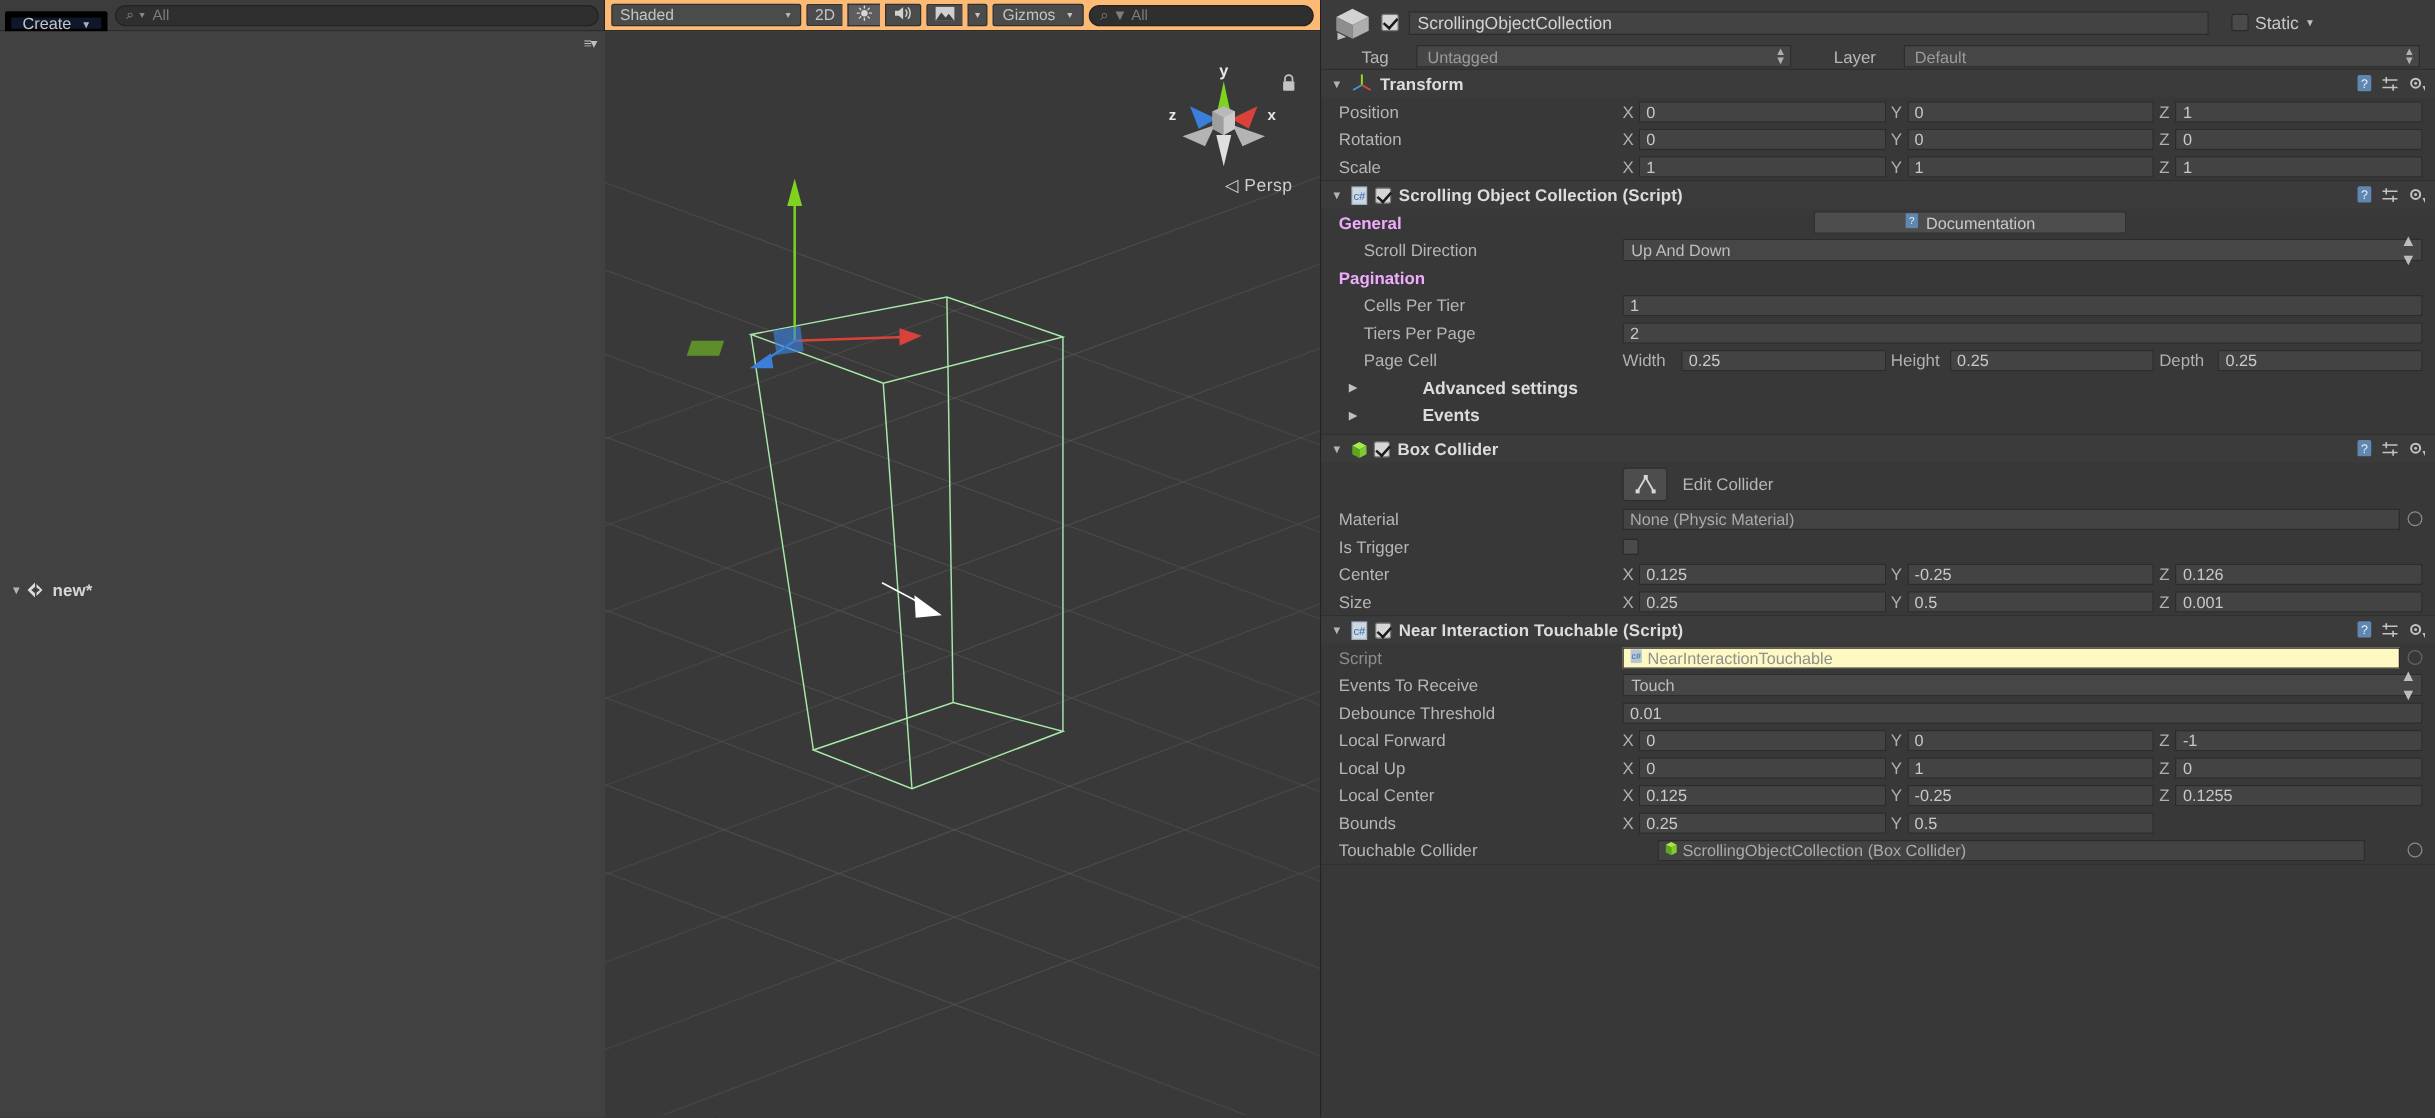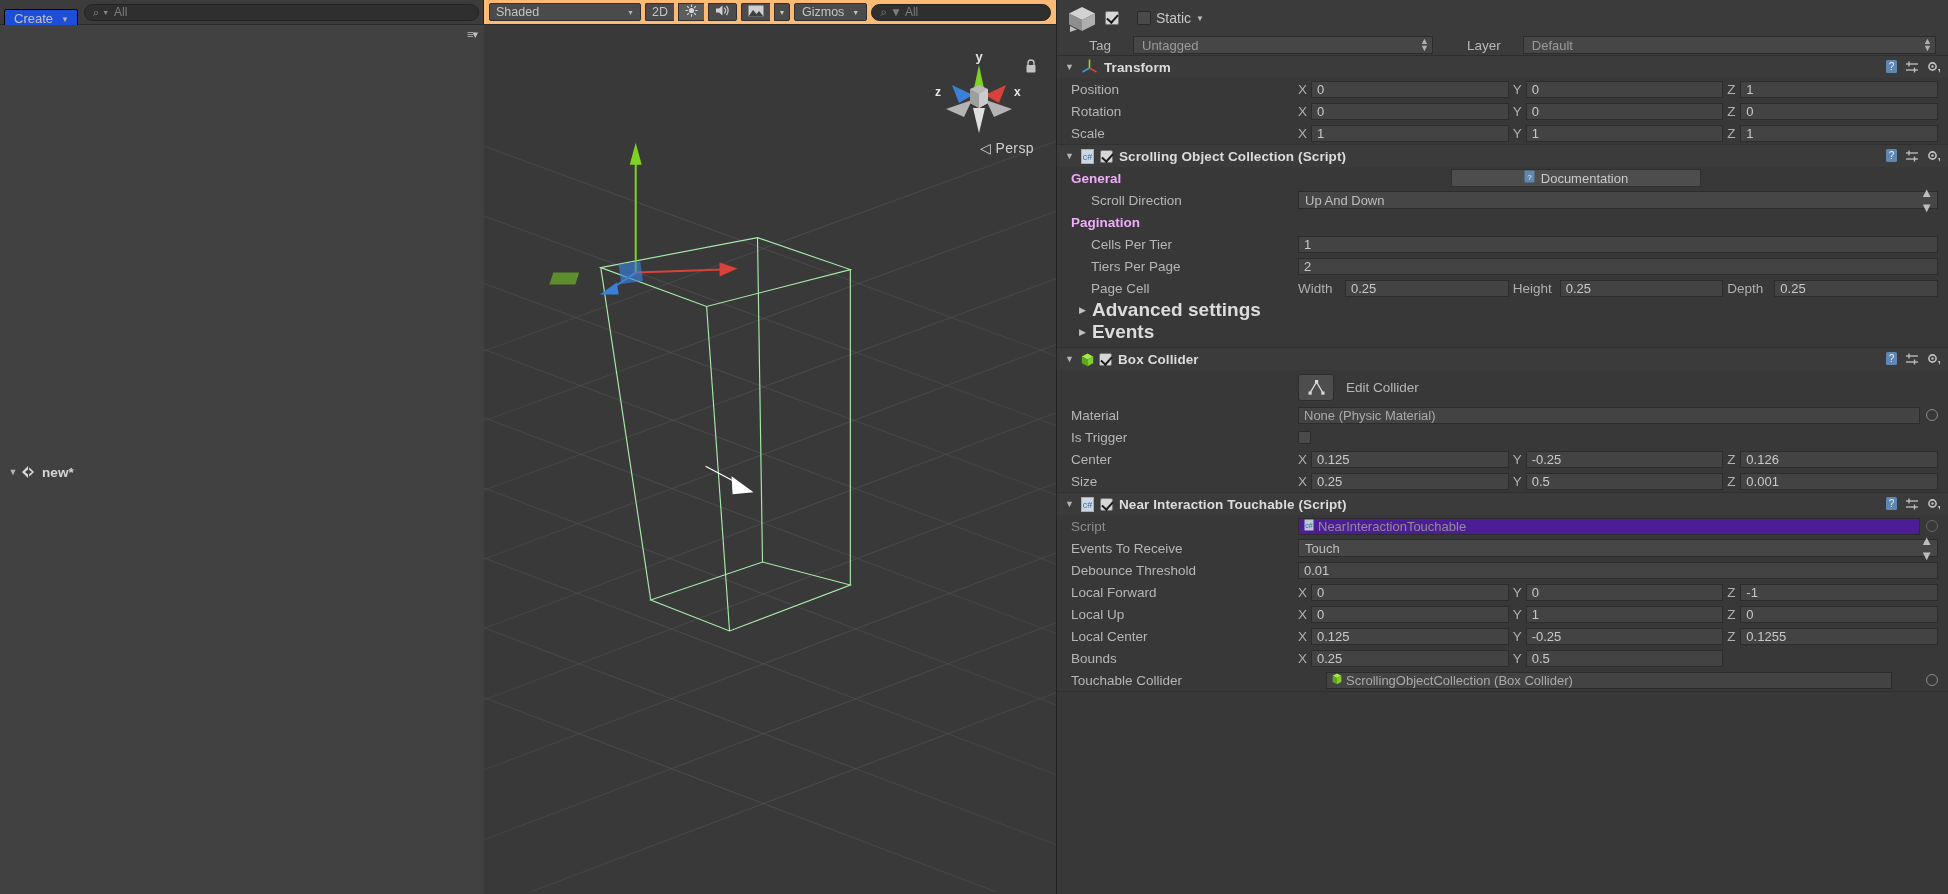--- a/index.html
+++ b/index.html
@@ -12,21 +12,21 @@
     -webkit-font-smoothing: antialiased;
   }
   .app { position:relative; width:1948px; height:894px; display:flex; }
 
   
   .hierarchy { width:484px; height:894px; background:#383838; position:relative;
                border-right:1px solid #232323; }
   .h-toolbar { height:25px; background:#3c3c3c; display:flex; align-items:center;
                padding:0 4px; gap:6px; border-bottom:1px solid #2b2b2b; }
   .create-btn { display:flex; align-items:center; gap:8px; height:19px;
-                padding:0 8px 0 9px; background:#1d4ed8; border:1px solid #000000;
+                padding:0 8px 0 9px; background:#0f172a; border:5px solid #000000;
                 border-radius:2px; color:#c4c4c4; font-size:13px; line-height:19px;margin-top:13px; }
   .create-btn .caret { font-size:8px; color:#b0b0b0; transform:translateY(1px); }
   .h-search { flex:1; height:17px; background:#2f2f2f; border:1px solid #232323;
               border-radius:9px; display:flex; align-items:center; padding:0 8px;
               color:#7c7c7c; font-size:12px; gap:3px; }
   .h-search .sicon { font-size:11px; color:#8a8a8a; }
   .h-search .sdrop { font-size:7px; color:#8a8a8a; margin-right:2px; }
 
   .h-rows { position:absolute; top:25px; left:0; right:0; bottom:0; }
   .h-row { height:20px; display:flex; align-items:center; padding-left:6px;
@@ -115,38 +115,38 @@
   .row .lab.sect { font-weight:bold; color:#f0abfc; }
   .vec { display:flex; flex:1; gap:4px; }
   .vcomp { display:flex; align-items:center; gap:5px; flex:1; }
   .vcomp .ax { color:#b0b0b0; font-size:13.5px; width:8px; }
   .fieldbox { flex:1; height:17px; background:#434343; border:1px solid #2c2c2c;
               display:flex; align-items:center; padding:0 5px; color:#c9c9c9;
               font-size:13px; }
   .objfield { height:17px; background:#434343; border:1px solid #2c2c2c;
               display:flex; align-items:center; padding:0 5px; color:#aaaaaa;
               font-size:13px; gap:4px; }
-  .objfield.dimmed { color:#8f8f8f; background:#4c1d95; }
+  .objfield.dimmed { color:#8f8f8f; background:#fef9c3; }
   .dot { width:12px; height:12px; border:1px solid #8a8a8a; border-radius:50%;
          flex:none; margin-left:6px; }
   .enumfield { height:18px; background:#464646; border:1px solid #2c2c2c;
                display:flex; align-items:center; justify-content:space-between;
                padding:0 4px 0 6px; color:#bdbdbd; font-size:13px; }
   .tinychk { width:13px; height:13px; background:#4a4a4a; border:1px solid #2b2b2b;
              border-radius:2px; }
 
   .doc-btn { height:18px; background:#4d4d4d; border:1px solid #303030; border-radius:2px;
              display:flex; align-items:center; justify-content:center; gap:6px;
              color:#c9c9c9; font-size:13px; }
   .edit-coll-btn { width:36px; height:27px; background:#4d4d4d; border:1px solid #2e2e2e;
                    border-radius:3px; display:flex; align-items:center; justify-content:center; }
 
   .foldrow { height:22px; display:flex; align-items:center; gap:6px; padding-left:22px; }
   .foldrow .tri { font-size:9px; color:#c0c0c0; }
-  .foldrow .t { color:#dcdcdc; font-size:19px; font-weight:bold; }
+  .foldrow .t { color:#dcdcdc; font-size:14px; font-weight:bold;margin-left:46px; }
 
   .greenbox { width:12px; height:13px; flex:none; }
   .cs-icon { width:13px; height:15px; flex:none; }
 </style>
 </head>
 <body>
 
 <div class="app">
 
   <div class="hierarchy">
@@ -327,20 +327,23 @@
       <div class="ih-row1">
         <span class="ih-cube">
           <svg viewBox="0 0 30 28" width="30" height="28">
             <polygon points="15,2 28,8.5 15,15 2,8.5" fill="#d2d2d2"></polygon>
             <polygon points="2,8.5 15,15 15,26 2,19.5" fill="#8e8e8e"></polygon>
             <polygon points="28,8.5 15,15 15,26 28,19.5" fill="#aeaeae"></polygon>
             <polygon points="3,21 10,24.5 3,27" fill="#c0c0c0"></polygon>
           </svg>
         </span>
         <span class="chk on"></span>
+        <span class="name-field">
+          <span>ScrollingObjectCollection</span>
+        </span>
         <span class="static-wrap">
           <span class="static-chk"></span>
           <span class="static-lbl">Static</span>
           <span class="static-caret">▼</span>
         </span>
       </div>
       <div class="ih-row2">
         <span class="fld-lbl" style="width:44px;text-align:right;">Tag</span>
         <span class="popup" style="width:300px;">
           <span>Untagged</span>

